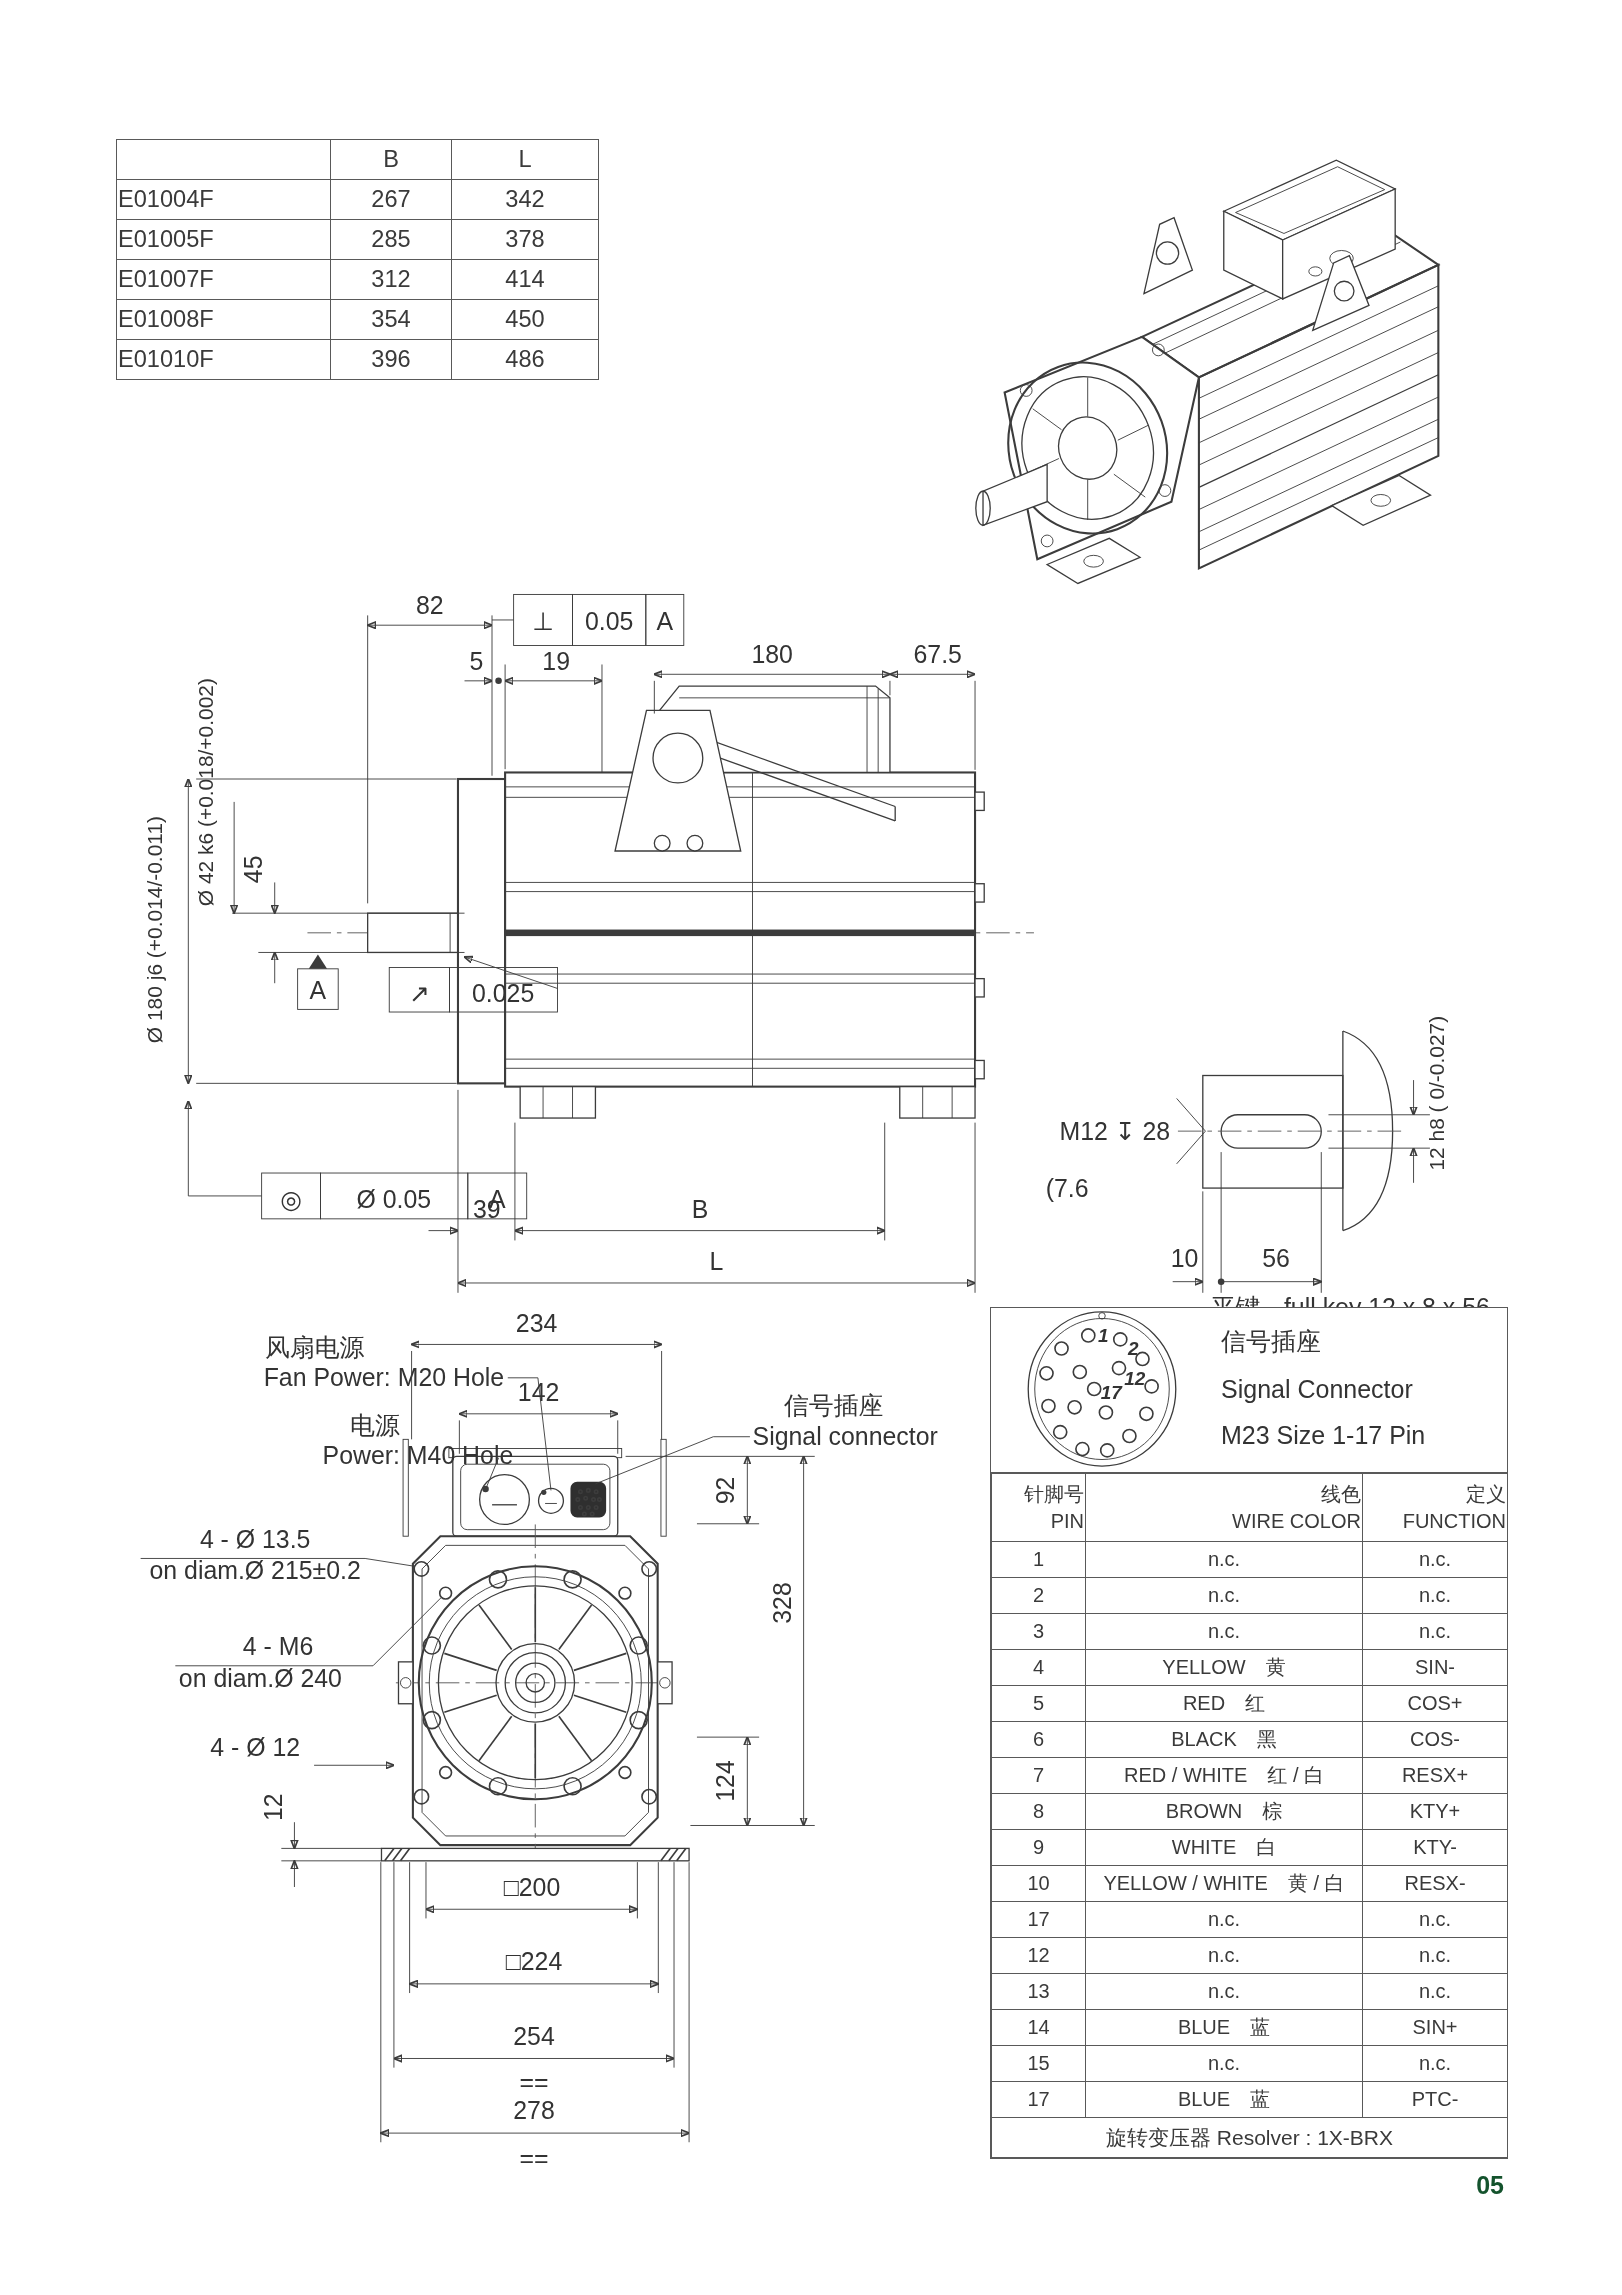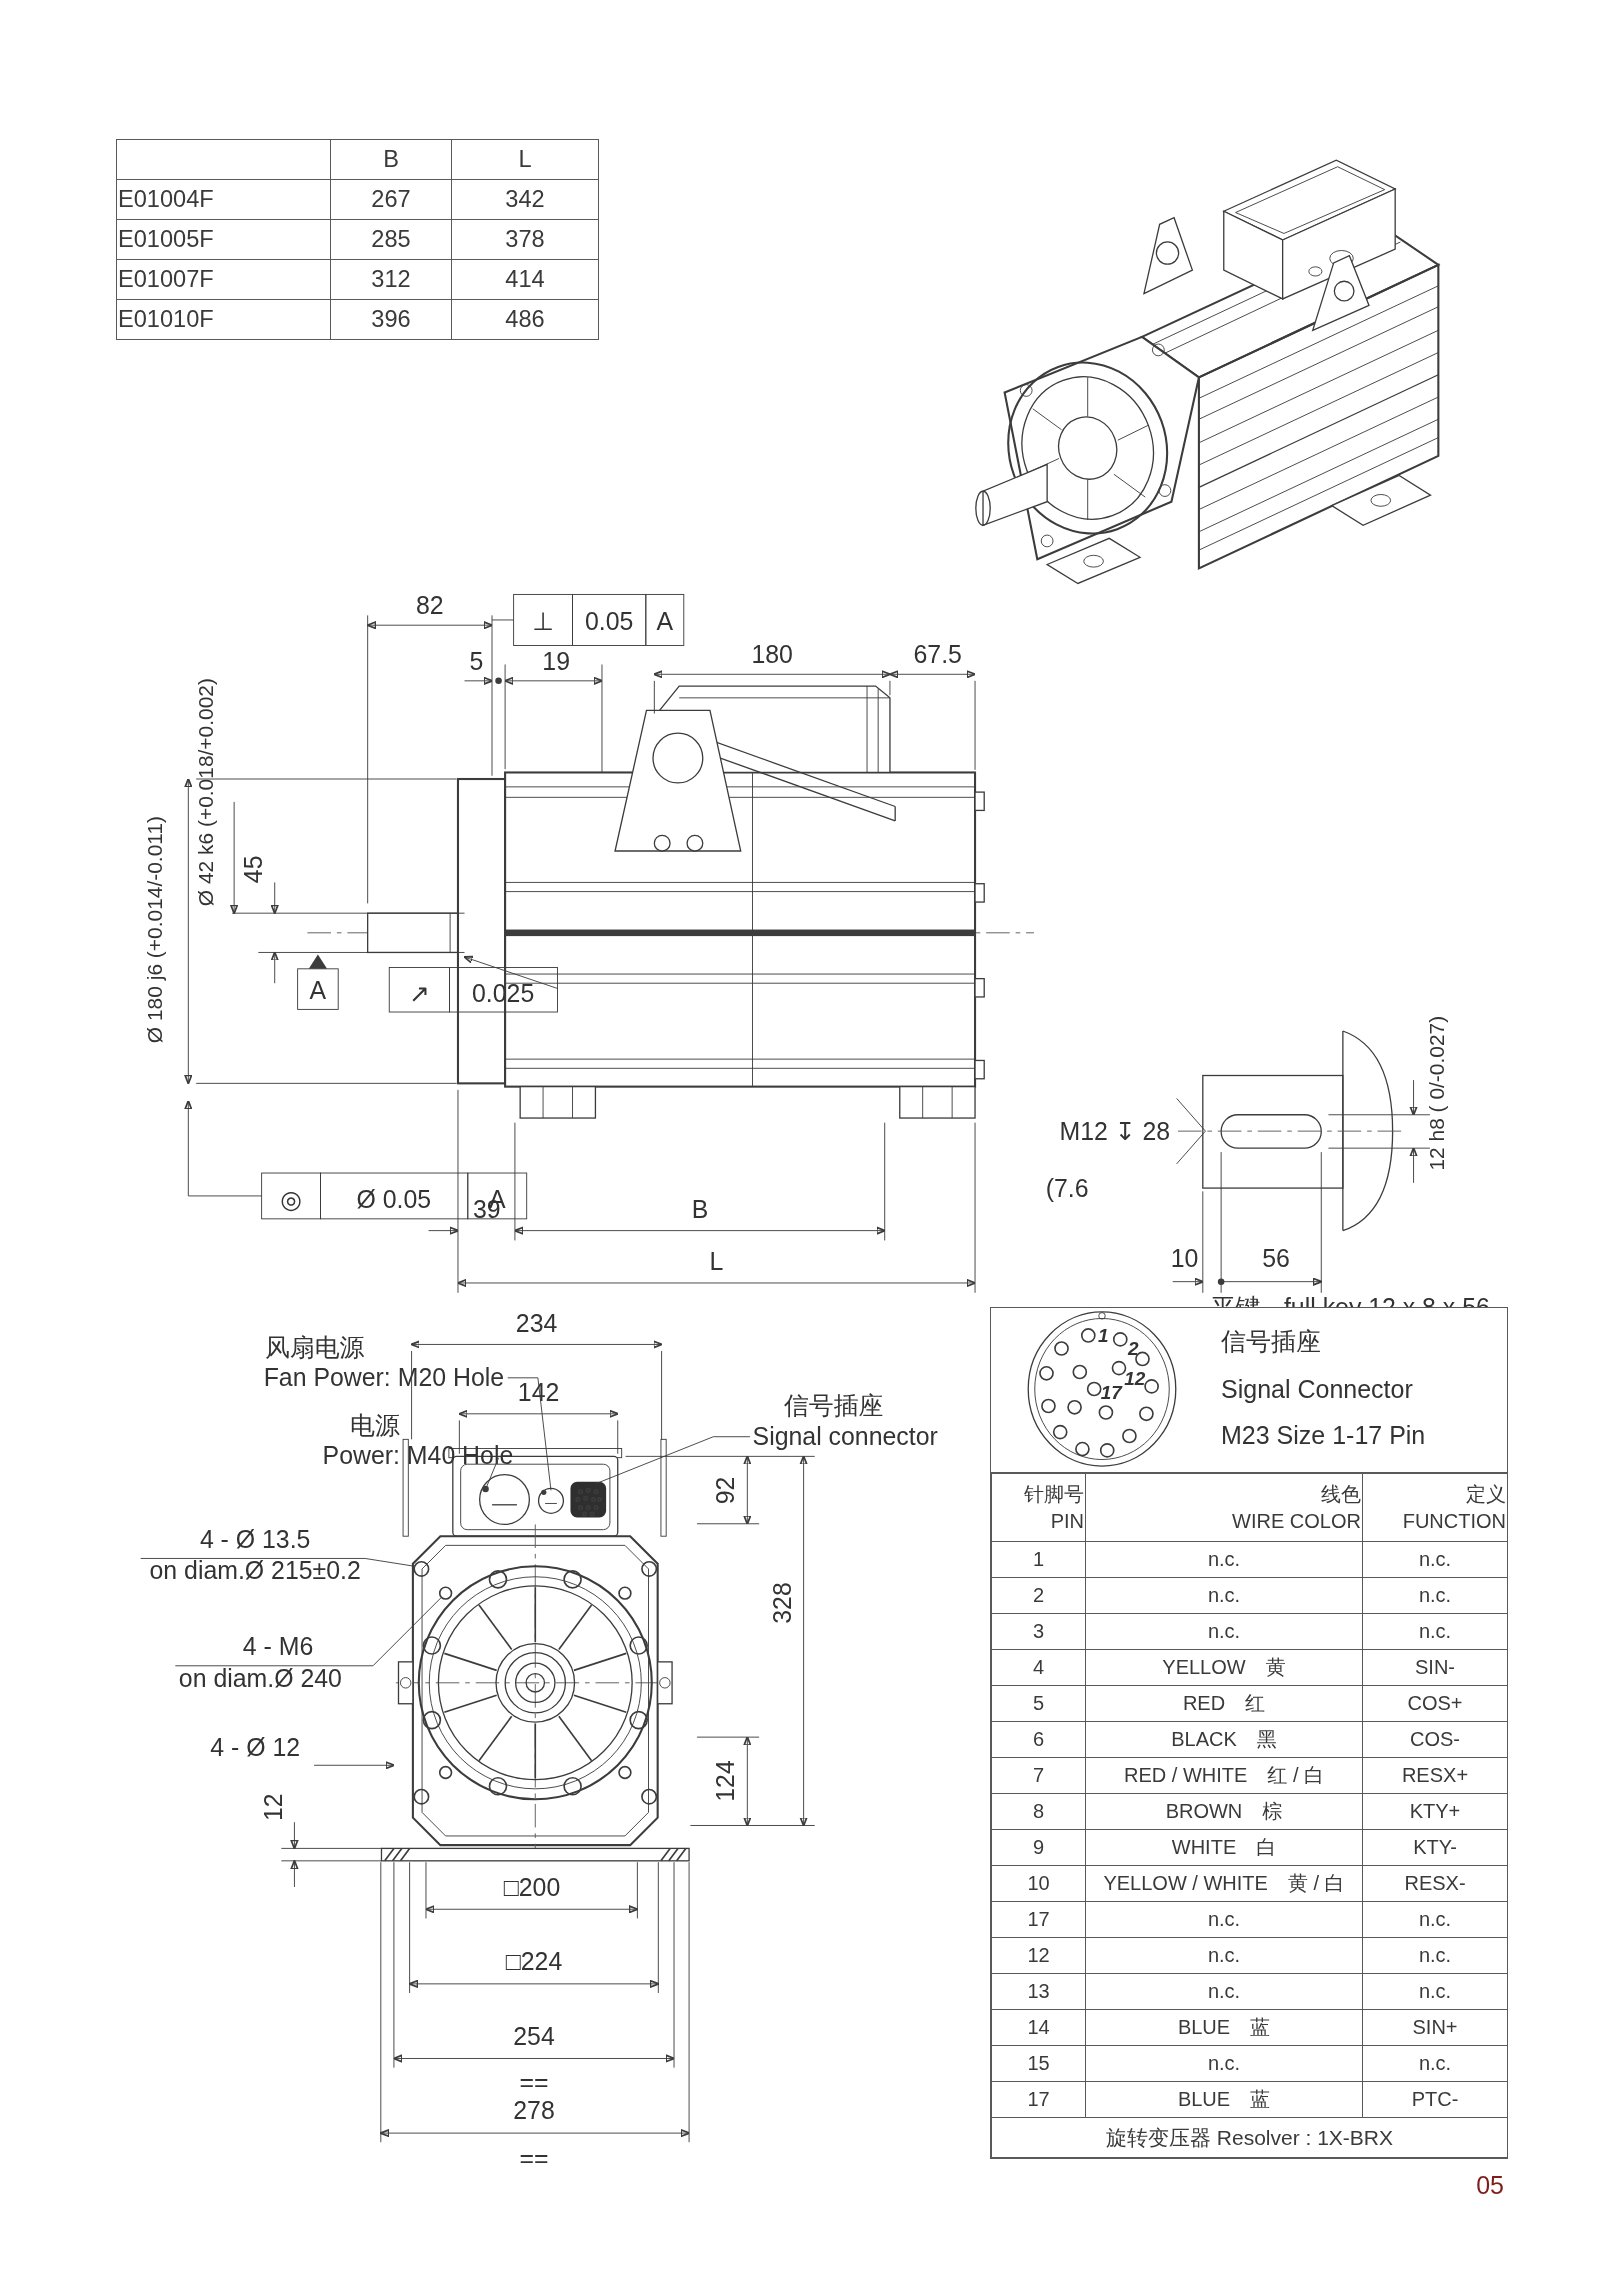--- a/index.html
+++ b/index.html
@@ -34,21 +34,21 @@
   svg .thin{stroke-width:1.4;}
   svg .med{stroke-width:2;}
   svg .bold{stroke-width:3.2;}
   svg .cl{stroke:#555;stroke-width:1.4;stroke-dasharray:36 9 7 9;}
   svg .fillw{fill:#ffffff;}
   svg .filld{fill:#3c3c3c;stroke:none;}
   svg .dark{fill:#2f2f2f;stroke:#2f2f2f;}
   svg text{fill:#333;stroke:none;font-family:"Liberation Sans",sans-serif;font-size:38px;}
   svg text.sm{font-size:32px;}
   svg text.it{font-style:italic;font-weight:bold;font-size:29px;}
-  .pagenum{font-size:25px;color:#7f1d1d;}
+  .pagenum{font-size:25px;color:#14532d;font-weight:bold;}
 </style>
 </head>
 <body>
 
 <table class="dim-table abs" style="left:116px;top:139px;">
   <thead>
     <tr>
       <th style="width:211px;"></th>
       <th style="width:118px;">B</th>
       <th style="width:144px;">L</th>
@@ -62,20 +62,25 @@
       </tr>
       <tr>
         <td class="model">E01005F</td>
         <td>285</td>
         <td>378</td>
       </tr>
       <tr>
         <td class="model">E01007F</td>
         <td>312</td>
         <td>414</td>
+      </tr>
+      <tr>
+        <td class="model">E01008F</td>
+        <td>354</td>
+        <td>450</td>
       </tr>
       <tr>
         <td class="model">E01010F</td>
         <td>396</td>
         <td>486</td>
       </tr>
     </tbody>
 </table>
 
 <svg class="abs" style="left:949px;top:134px;" width="543" height="458" viewBox="0 0 830 700">

